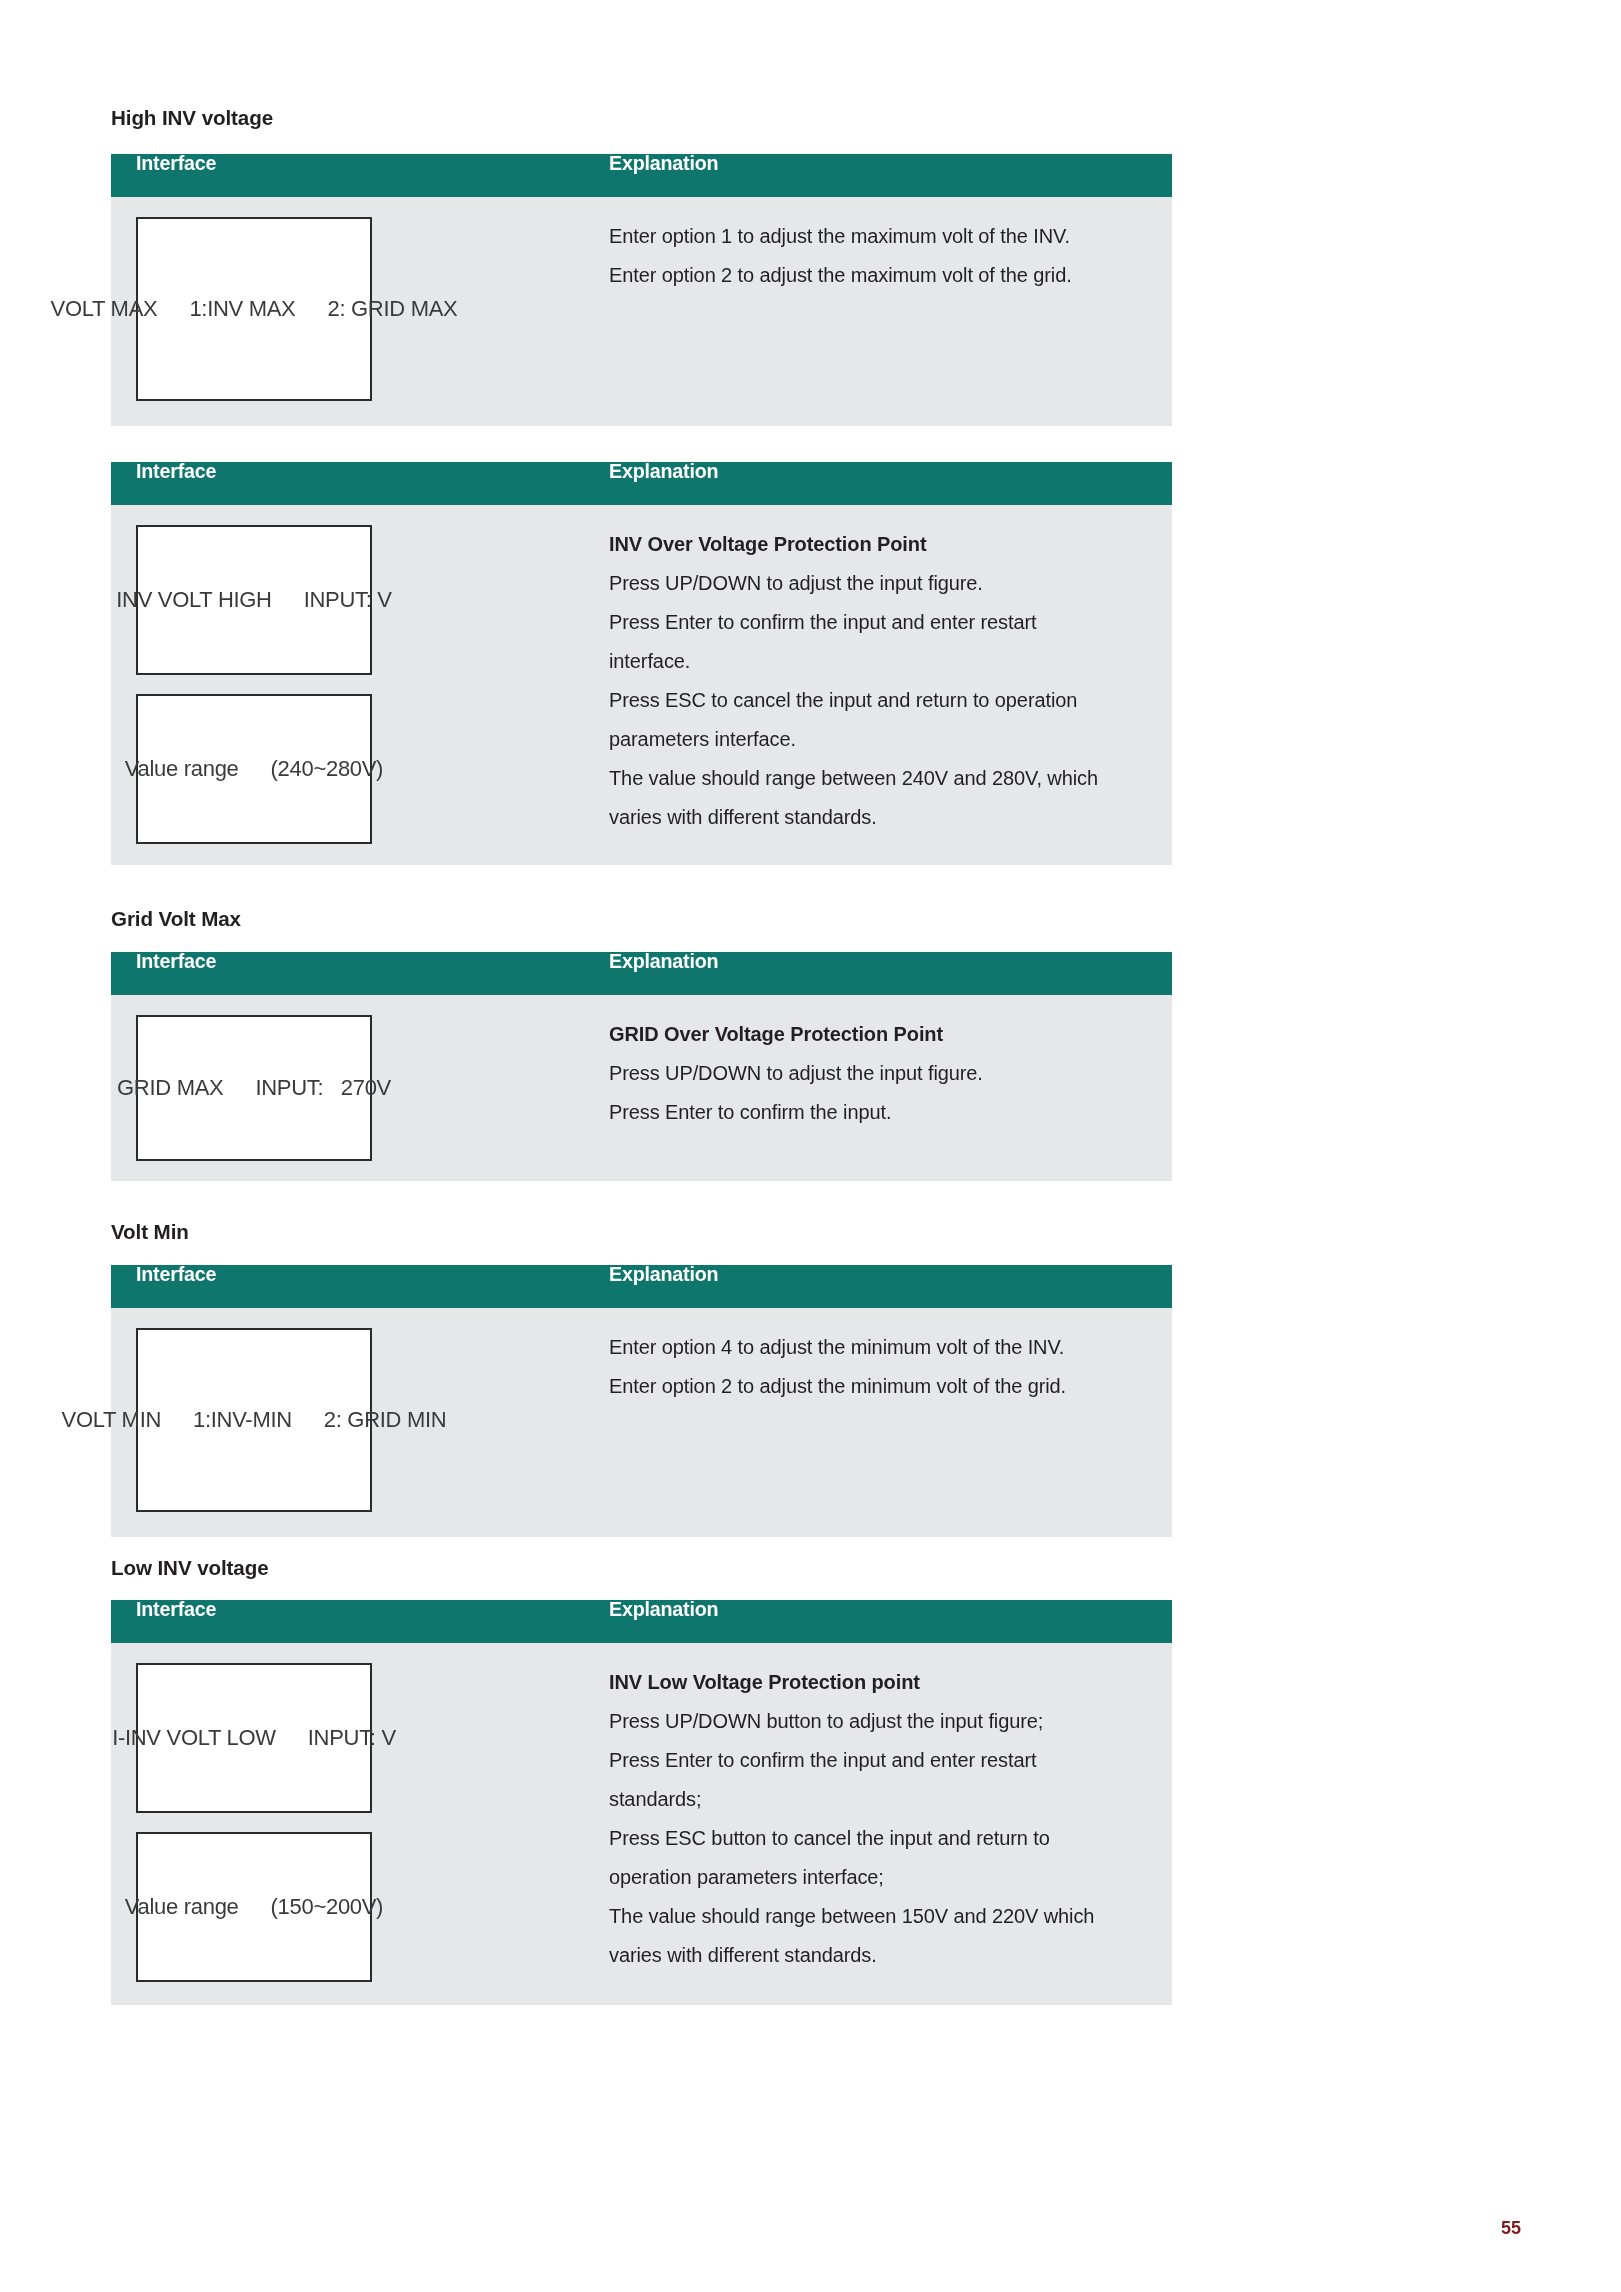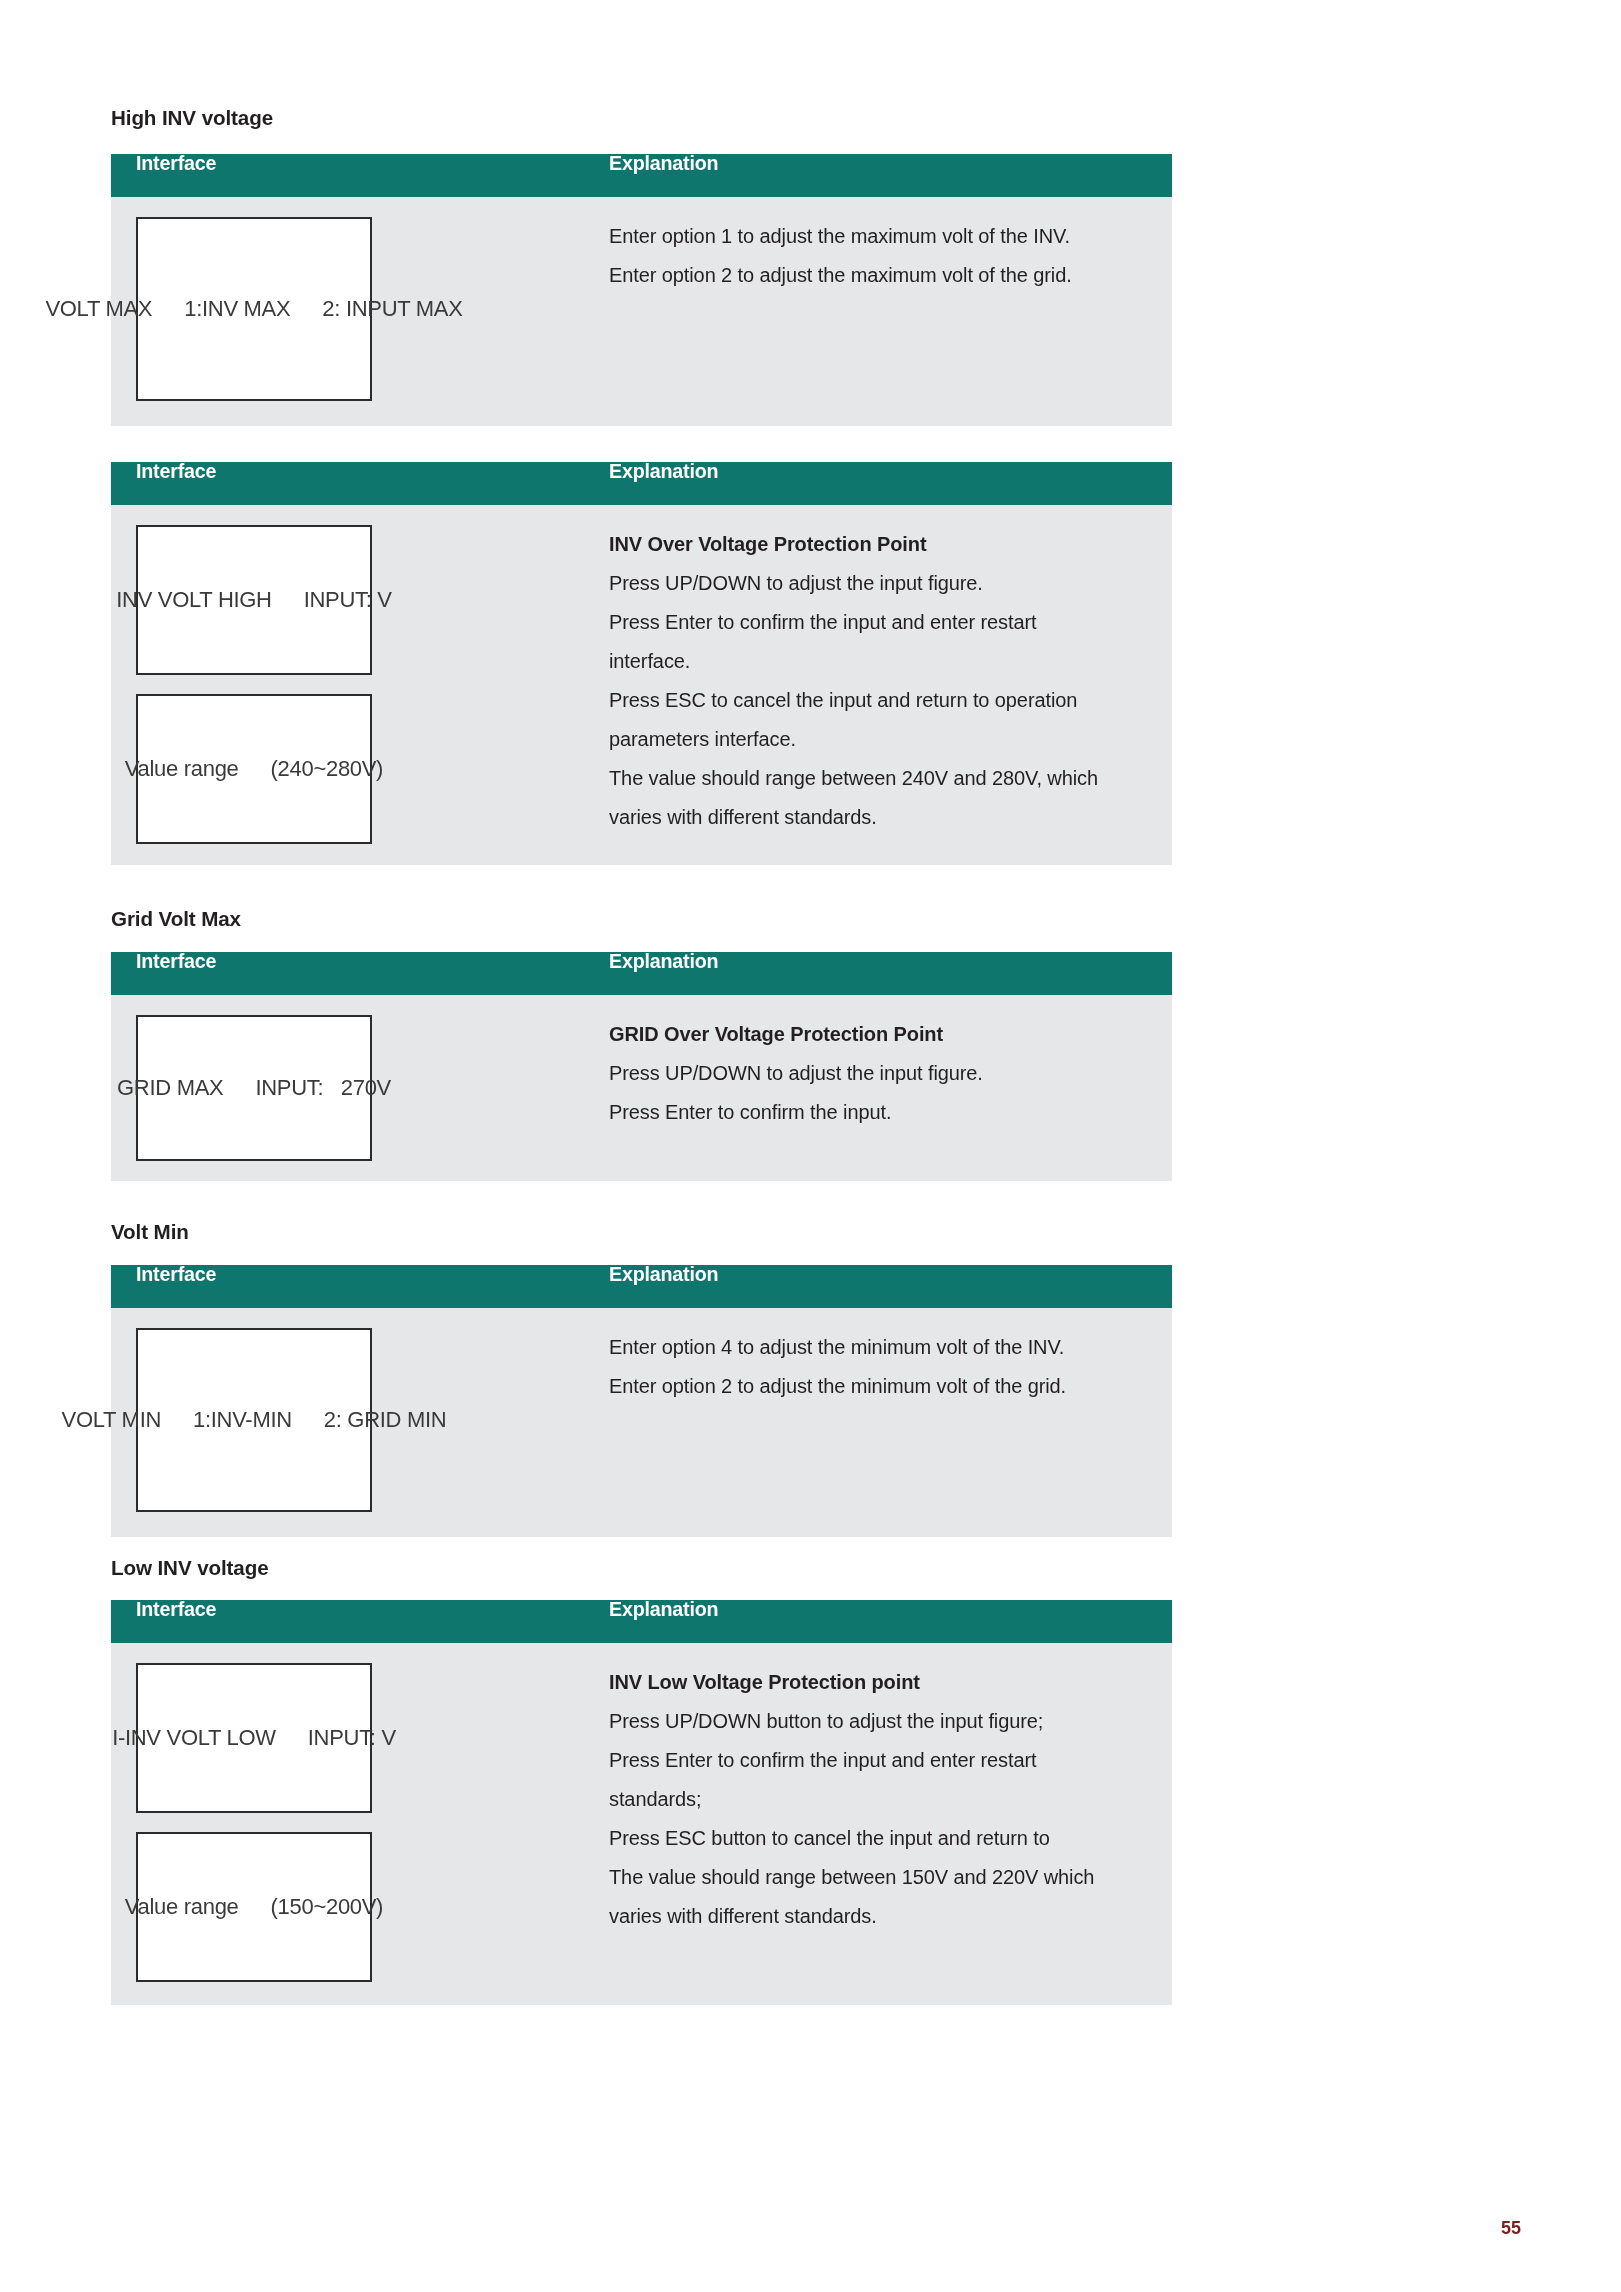--- a/index.html
+++ b/index.html
@@ -127,21 +127,21 @@
   <div class="tbl" style="top:154px; height:272px">
     <div class="tbl-head">
       <span class="th th-interface">Interface</span>
       <span class="th th-explanation">Explanation</span>
     </div>
     <div class="tbl-body">
       <div class="col-interface">
         <div class="lcd h-3line">
           <div class="lcd-line">VOLT MAX</div>
           <div class="lcd-line">1:INV MAX</div>
-          <div class="lcd-line">2: INPUT MAX</div>
+          <div class="lcd-line">2: GRID MAX</div>
         </div>
       </div>
       <div class="col-explanation">
         <div class="exp-line">Enter option 1 to adjust the maximum volt of the INV.</div>
         <div class="exp-line">Enter option 2 to adjust the maximum volt of the grid.</div>
       </div>
     </div>
   </div>
 
   <div class="tbl" style="top:462px; height:403px">
@@ -234,20 +234,21 @@
           <div class="lcd-line">Value range</div>
           <div class="lcd-line">(150~200V)</div>
         </div>
       </div>
       <div class="col-explanation">
         <div class="exp-line bold">INV Low Voltage Protection point</div>
         <div class="exp-line">Press UP/DOWN button to adjust the input figure;</div>
         <div class="exp-line">Press Enter to confirm the input and enter restart</div>
         <div class="exp-line">standards;</div>
         <div class="exp-line">Press ESC button to cancel the input and return to</div>
+        <div class="exp-line">operation parameters interface;</div>
         <div class="exp-line">The value should range between 150V and 220V which</div>
         <div class="exp-line">varies with different standards.</div>
       </div>
     </div>
   </div>
 
   <div class="page-number">55</div>
 
 </div>
 

